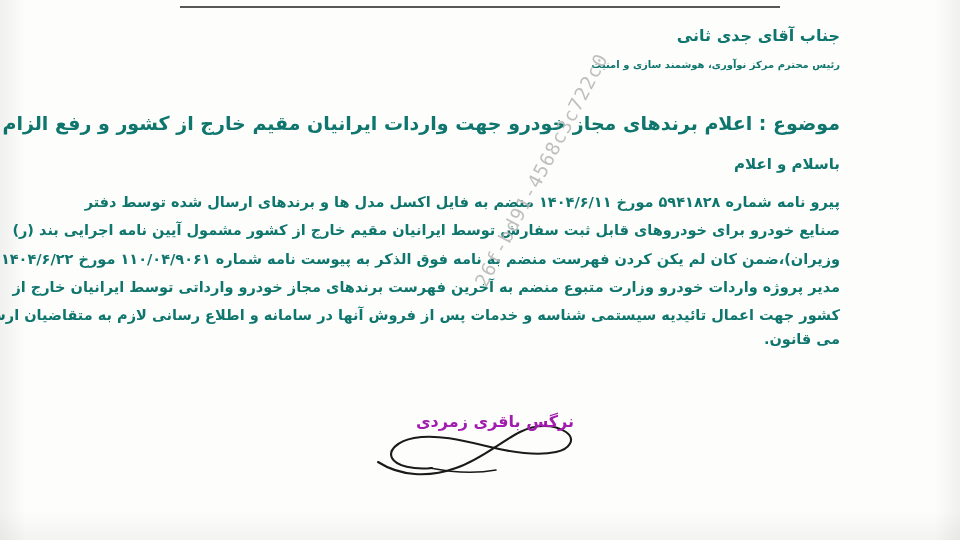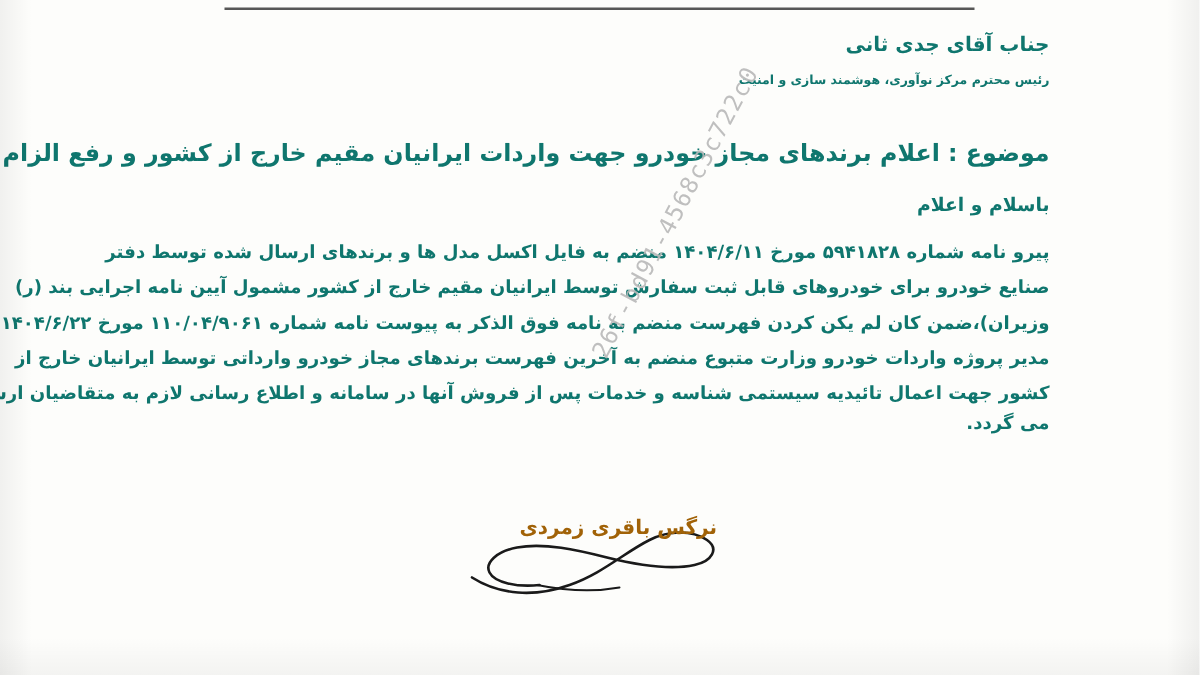--- a/index.html
+++ b/index.html
@@ -97,21 +97,21 @@
   .sign-block {
     position: absolute;
     right: 330px;
     top: 412px;
     width: 270px;
     text-align: center;
   }
   .sign-name {
     font-size: 16px;
     font-weight: 700;
-    color: #a16207;
+    color: #a21caf;
     direction: rtl;
   }
   .signature-scribble {
     position: absolute;
     right: 370px;
     top: 418px;
     width: 220px;
     height: 70px;
     pointer-events: none;
   }
@@ -169,21 +169,21 @@
       <div class="line greeting">باسلام و اعلام</div>
 
       <div class="para">
         <span class="pl">پیرو نامه شماره ۵۹۴۱۸۲۸ مورخ ۱۴۰۴/۶/۱۱ منضم به فایل اکسل مدل ها و برندهای ارسال شده توسط دفتر</span>
         <span class="pl">صنایع خودرو برای خودروهای قابل ثبت سفارش توسط ایرانیان مقیم خارج از کشور مشمول آیین نامه اجرایی بند (ر)</span>
         <span class="pl">وزیران)،ضمن کان لم یکن کردن فهرست منضم به نامه فوق الذکر به پیوست نامه شماره ۱۱۰/۰۴/۹۰۶۱ مورخ ۱۴۰۴/۶/۲۲</span>
         <span class="pl">مدیر پروژه واردات خودرو وزارت متبوع منضم به آخرین فهرست برندهای مجاز خودرو وارداتی توسط ایرانیان خارج از</span>
         <span class="pl">کشور جهت اعمال تائیدیه سیستمی شناسه و خدمات پس از فروش آنها در سامانه و اطلاع رسانی لازم به متقاضیان ارسال</span>
       </div>
 
-      <div class="closing">می گردد.</div>
+      <div class="closing">می قانون.</div>
     </div>
 
     <svg class="signature-scribble" viewBox="0 0 220 70">
       <path d="M8 44 C 30 58, 58 60, 86 50 C 112 41, 130 24, 150 14 C 166 6, 184 6, 196 14 C 206 21, 200 31, 186 34 C 168 38, 140 34, 116 28 C 92 22, 66 16, 44 20 C 28 23, 18 32, 22 40 C 26 48, 44 52, 62 50" fill="none" stroke="#1a1a1a" stroke-width="2.1" stroke-linecap="round"></path>
       <path d="M60 50 C 80 54, 104 56, 126 52" fill="none" stroke="#1a1a1a" stroke-width="1.6" stroke-linecap="round"></path>
     </svg>
 
     <div class="sign-block">
       <div class="sign-name">نرگس باقری زمردی</div>
     </div>

